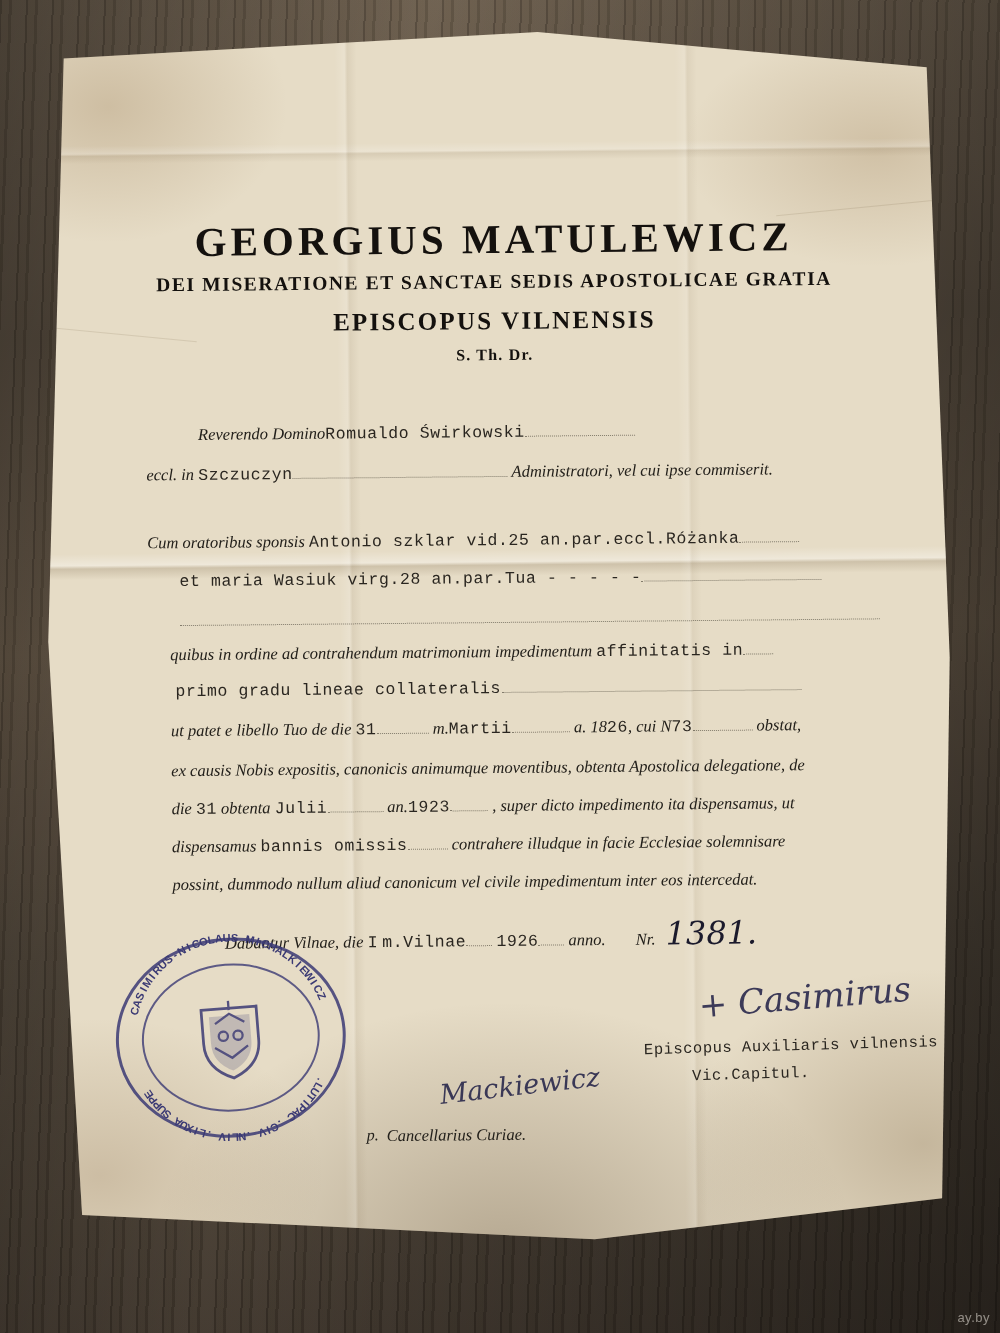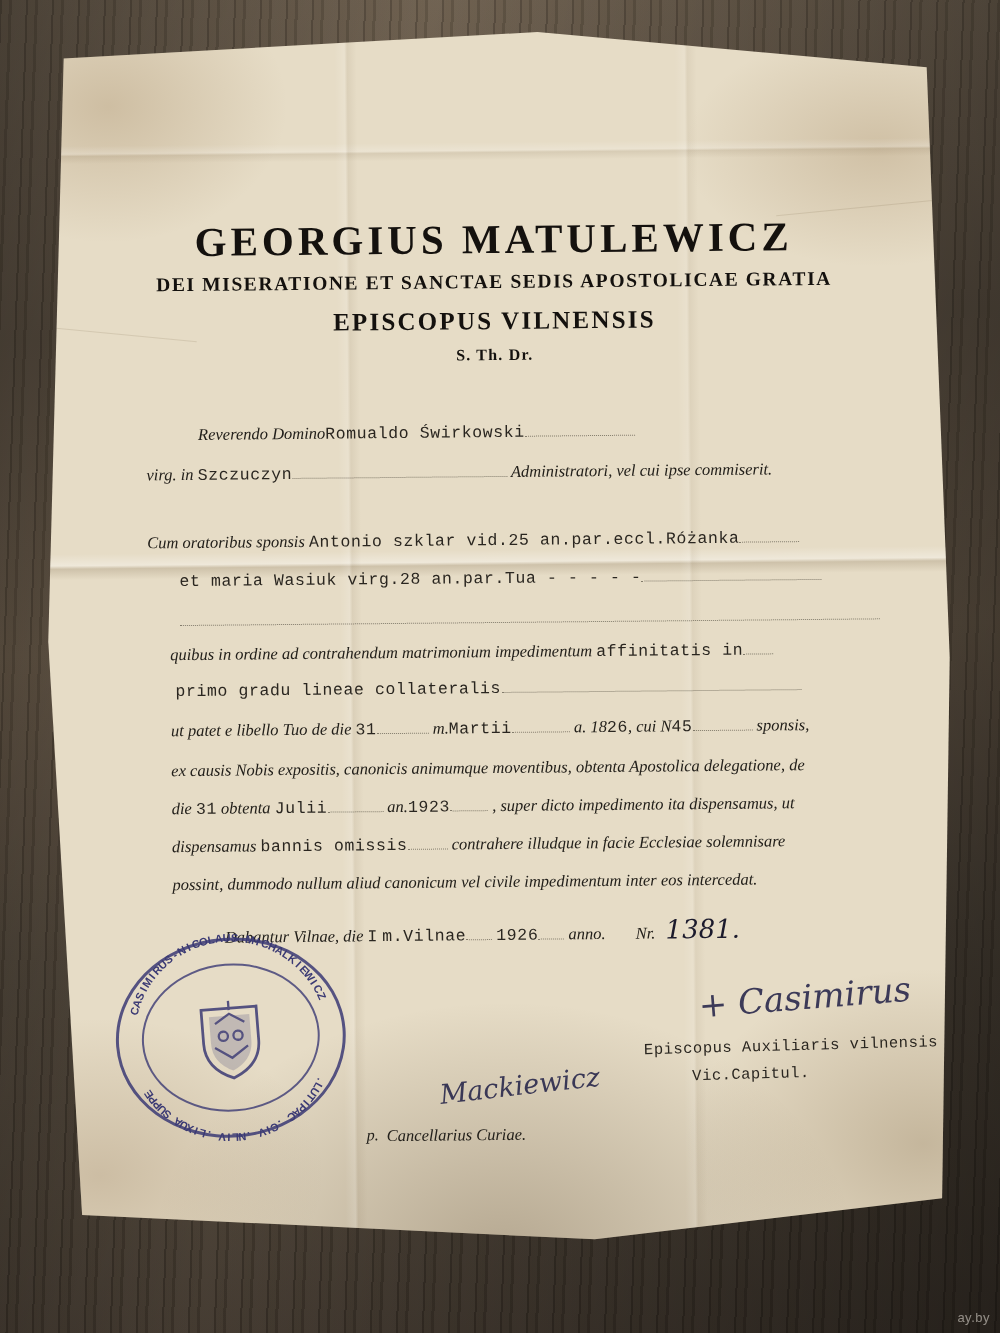--- a/index.html
+++ b/index.html
@@ -235,21 +235,21 @@
       <div class="h-main title1">GEORGIUS MATULEWICZ</div>
       <div class="h-main title2">DEI MISERATIONE ET SANCTAE SEDIS APOSTOLICAE GRATIA</div>
       <div class="h-main title3">EPISCOPUS VILNENSIS</div>
       <div class="h-main title4">S. Th. Dr.</div>
 
       <div class="line" style="top:392px; left:160px;">
         <span class="ital">Reverendo Domino</span><span class="tw big">Romualdo Świrkowski</span><span class="dots" style="width:110px;"></span>
       </div>
 
       <div class="line" style="top:432px;">
-        <span class="ital">virg. in</span>
+        <span class="ital">eccl. in</span>
         <span class="tw big">Szczuczyn</span><span class="dots" style="width:215px;"></span>
         <span class="ital">Administratori, vel cui ipse commiserit.</span>
       </div>
 
       <div class="line" style="top:500px;">
         <span class="ital">Cum oratoribus sponsis</span>
         <span class="tw big">Antonio szklar vid.25 an.par.eccl.Różanka</span><span class="dots" style="width:60px;"></span>
       </div>
 
       <div class="line indent" style="top:538px; left:140px;">
@@ -266,22 +266,22 @@
       </div>
 
       <div class="line" style="top:648px; left:135px;">
         <span class="tw big">primo gradu lineae collateralis</span><span class="dots" style="width:300px;"></span>
       </div>
 
       <div class="line" style="top:688px; left:130px;">
         <span class="ital">ut patet e libello Tuo de die</span>
         <span class="tw big">31</span><span class="dots" style="width:52px;"></span>
         <span class="ital">m.</span><span class="tw big">Martii</span><span class="dots" style="width:58px;"></span>
-        <span class="ital">a. 18</span><span class="tw big">26</span><span class="ital">, cui N</span><span class="tw big">45</span><span class="dots" style="width:60px;"></span>
-        <span class="ital">sponsis,</span>
+        <span class="ital">a. 18</span><span class="tw big">26</span><span class="ital">, cui N</span><span class="tw big">73</span><span class="dots" style="width:60px;"></span>
+        <span class="ital">obstat,</span>
       </div>
 
       <div class="line" style="top:728px; left:130px;">
         <span class="ital">ex causis Nobis expositis, canonicis animumque moventibus, obtenta Apostolica delegatione, de</span>
       </div>
 
       <div class="line" style="top:766px; left:130px;">
         <span class="ital">die</span>
         <span class="tw big">31</span>
         <span class="ital">obtenta</span>
@@ -300,21 +300,21 @@
         <span class="ital">possint, dummodo nullum aliud canonicum vel civile impedimentum inter eos intercedat.</span>
       </div>
 
       <div class="line" style="top:886px; left:182px;">
         <span class="ital">Dabantur Vilnae, die</span>
         <span class="tw big">I</span>
         <span class="tw big">m.Vilnae</span><span class="dots" style="width:26px;"></span>
         <span class="tw big">1926</span><span class="dots" style="width:26px;"></span>
         <span class="ital">anno.</span>
         <span class="ital" style="margin-left:26px;">Nr.</span>
-        <span class="hand" style="font-size:26px; margin-left:6px;">1381.</span>
+        <span class="hand" style="font-size:32px; margin-left:6px;">1381.</span>
       </div>
 
       <div id="stamp">
         <div class="ring"></div>
         <div class="ring inner"></div>
         <svg class="crest" viewBox="0 0 100 100">
           <path d="M20 18 H80 V55 Q80 82 50 94 Q20 82 20 55 Z" fill="none" stroke="#3b3a74" stroke-width="3"></path>
           <path d="M28 26 H72 V55 Q72 76 50 86 Q28 76 28 55 Z" fill="#3b3a74" opacity="0.25"></path>
           <path d="M34 34 L50 24 L66 34" fill="none" stroke="#3b3a74" stroke-width="2.5"></path>
           <circle cx="42" cy="48" r="5" fill="none" stroke="#3b3a74" stroke-width="2.5"></circle>

